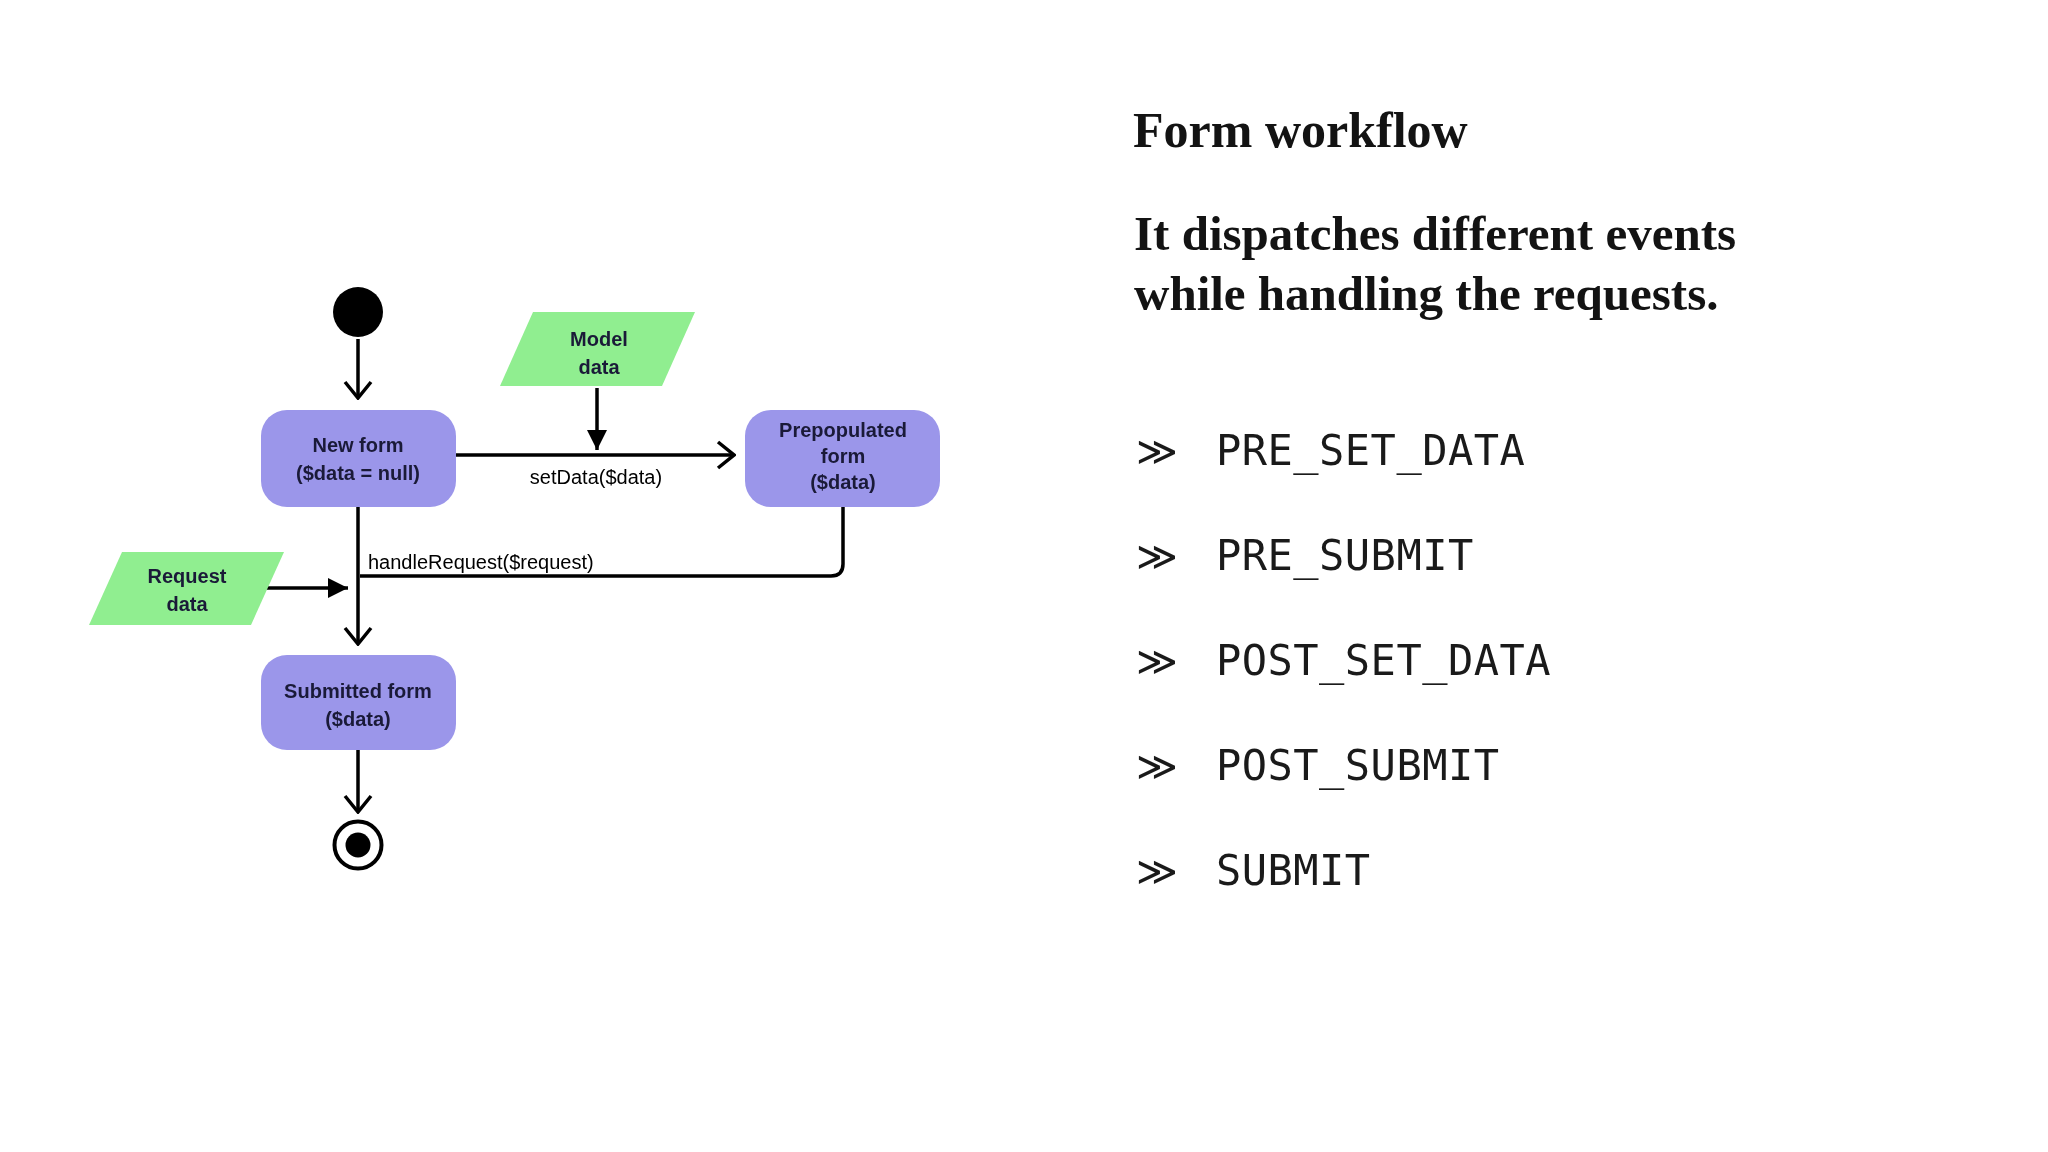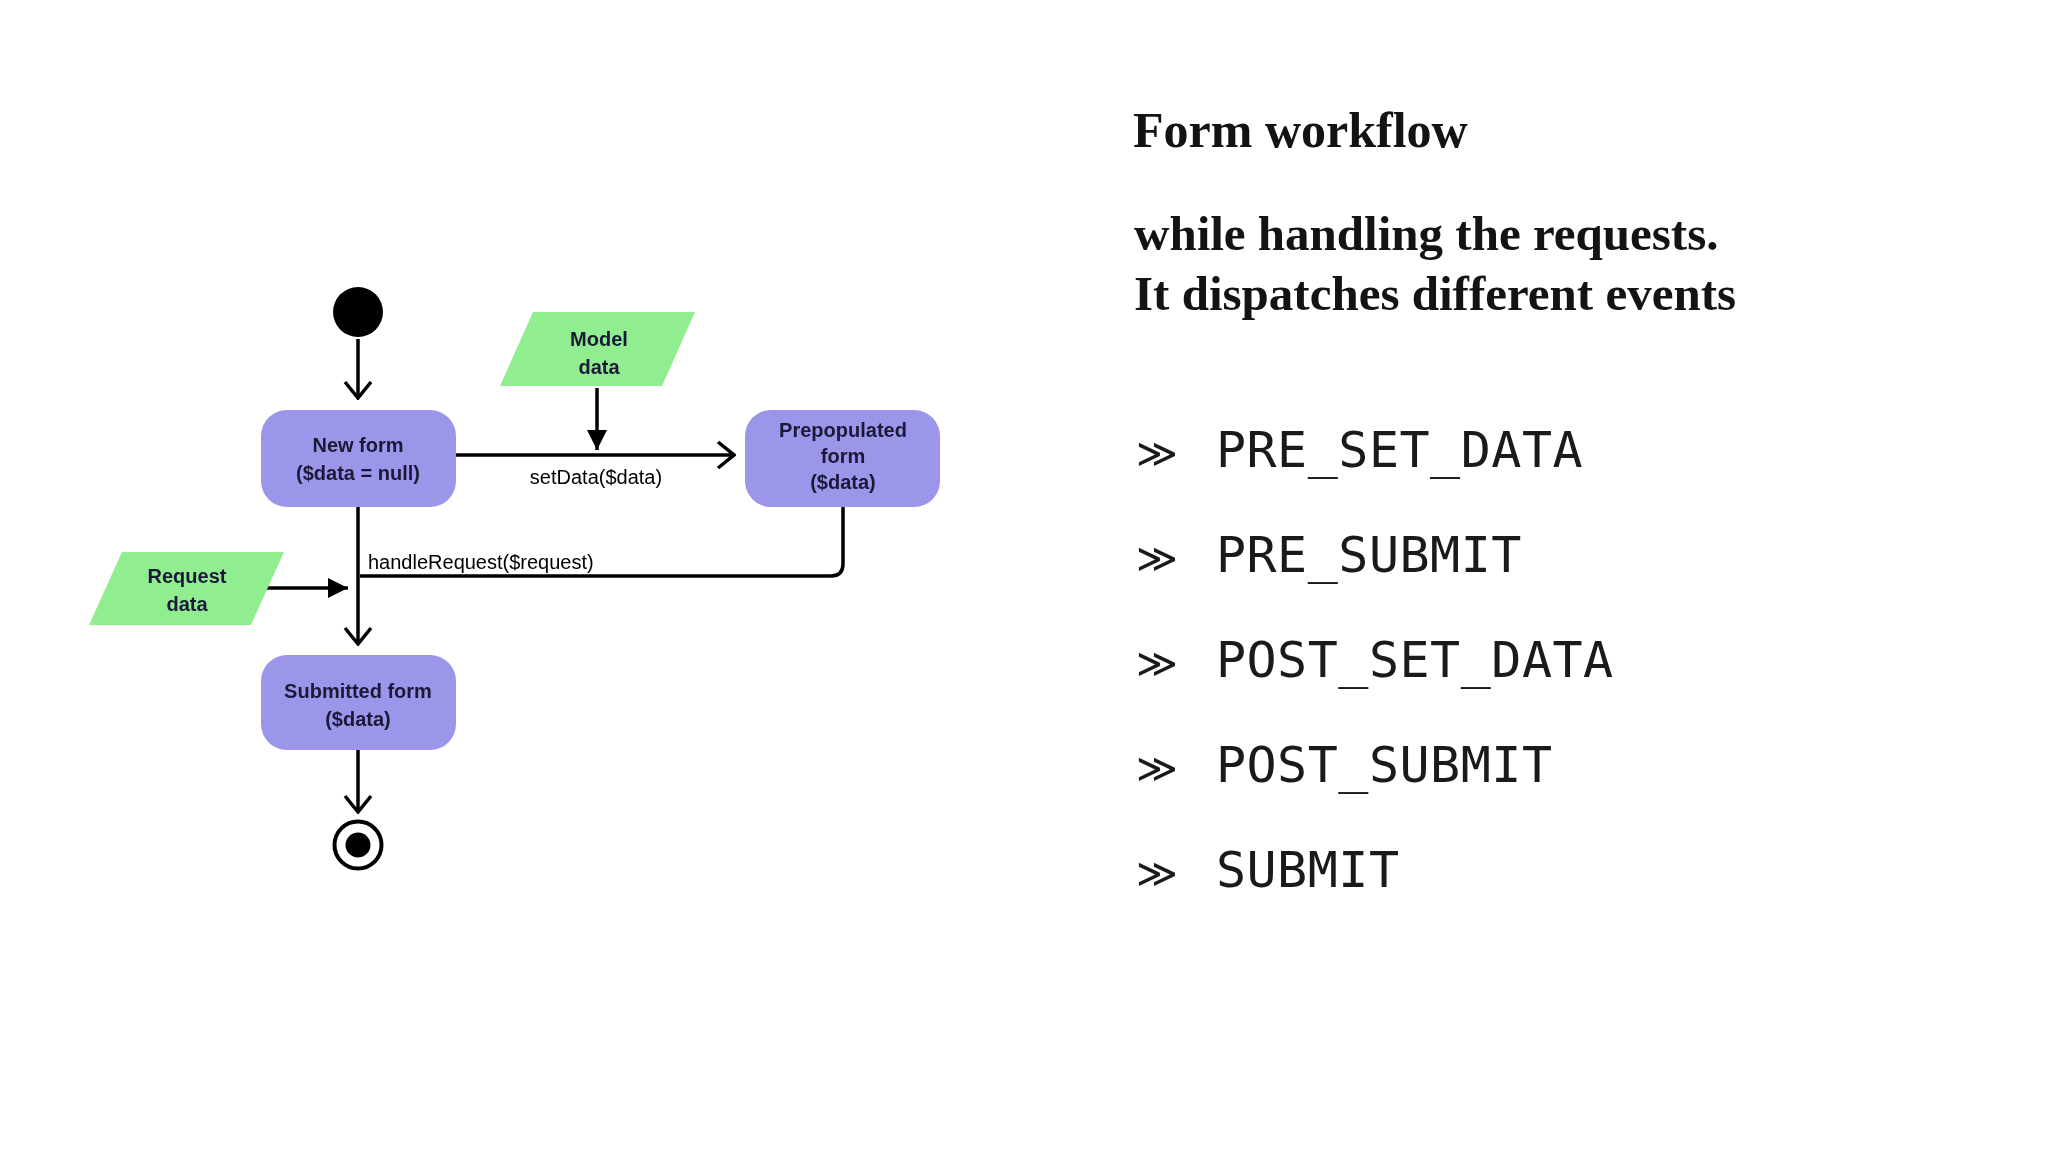--- a/index.html
+++ b/index.html
@@ -52,21 +52,21 @@
     margin: 0; padding: 0; list-style: none;
   }
   .events li { height: 105px; line-height: 105px; white-space: nowrap; }
   .ev-marker {
     font-family: "DejaVu Sans Mono", monospace;
     font-size: 40px; color: #1a1a1a;
     margin-right: 38px;
   }
   .ev-label {
     font-family: "DejaVu Sans Mono", monospace;
-    font-size: 50px; color: #1a1a1a;
+    font-size: 42px; color: #1a1a1a;
     letter-spacing: 0.5px;
   }
 </style>
 </head>
 <body>
 
 <div class="slide">
 
   <svg class="diagram" width="1000" height="950" viewBox="0 0 1000 950">
     <defs>
@@ -124,22 +124,22 @@
 
     <g>
       <circle cx="358" cy="845" r="23.5" fill="#fff" stroke="#000" stroke-width="4"></circle>
       <circle cx="358" cy="845" r="12.5" fill="#000"></circle>
     </g>
   </svg>
 
   <h1 class="panel-title">Form workflow</h1>
 
   <div class="panel-subtitle">
+    <div>It dispatches different events</div>
     <div>while handling the requests.</div>
-    <div>It dispatches different events</div>
   </div>
 
   <ul class="events">
     <li>
       <span class="ev-marker">≫</span><span class="ev-label">PRE_SET_DATA</span>
     </li>
     <li>
       <span class="ev-marker">≫</span><span class="ev-label">PRE_SUBMIT</span>
     </li>
     <li>

